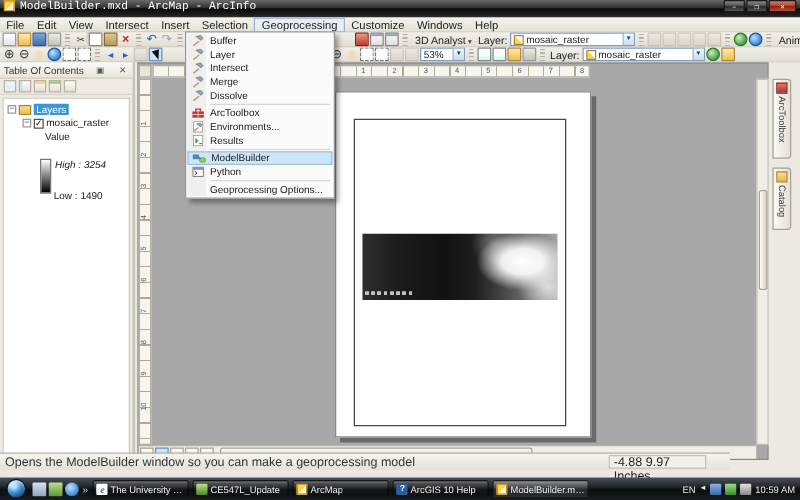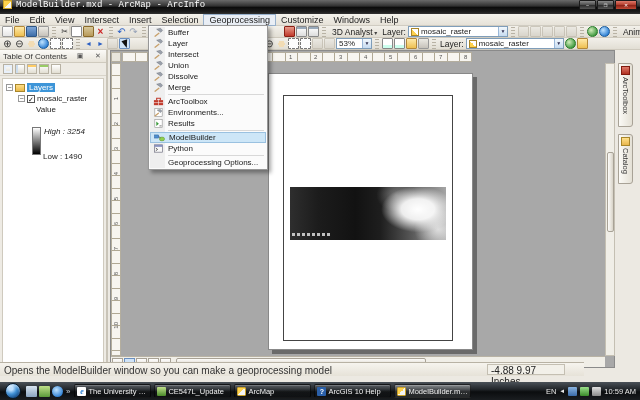--- a/index.html
+++ b/index.html
@@ -411,39 +411,30 @@
       </span>
     <span class="glabel">Intersect</span>
   </div>
   <div class="gpitem">
     <span class="gico">
         <svg viewBox="0 0 12 12">
           <rect x="1" y="7.6" width="6.5" height="1.5" rx=".6" transform="rotate(-38 4.5 8.3)" fill="#c8a06a"></rect>
           <path d="M4 2.4 L8.2 1.4 L10.4 3.6 L8.6 5.8 Z" fill="#9aa0ab" stroke="#6a7078" stroke-width=".5"></path>
         </svg>
       </span>
-    <span class="glabel">Union</span>
+    <span class="glabel">Merge</span>
   </div>
   <div class="gpitem">
     <span class="gico">
         <svg viewBox="0 0 12 12">
           <rect x="1" y="7.6" width="6.5" height="1.5" rx=".6" transform="rotate(-38 4.5 8.3)" fill="#c8a06a"></rect>
           <path d="M4 2.4 L8.2 1.4 L10.4 3.6 L8.6 5.8 Z" fill="#9aa0ab" stroke="#6a7078" stroke-width=".5"></path>
         </svg>
       </span>
     <span class="glabel">Dissolve</span>
-  </div>
-  <div class="gpitem">
-    <span class="gico">
-        <svg viewBox="0 0 12 12">
-          <rect x="1" y="7.6" width="6.5" height="1.5" rx=".6" transform="rotate(-38 4.5 8.3)" fill="#c8a06a"></rect>
-          <path d="M4 2.4 L8.2 1.4 L10.4 3.6 L8.6 5.8 Z" fill="#9aa0ab" stroke="#6a7078" stroke-width=".5"></path>
-        </svg>
-      </span>
-    <span class="glabel">Merge</span>
   </div>
   <div class="gpsep"></div>
   <div class="gpitem">
     <span class="gico">
         <svg viewBox="0 0 12 12">
           <rect x="1" y="4.5" width="10" height="5.5" fill="#c0392b"></rect>
           <path d="M4 4.5 V2.5 H8 V4.5" fill="none" stroke="#c0392b" stroke-width="1.2"></path>
           <line x1="6" y1="4.5" x2="6" y2="10" stroke="#fff" stroke-width=".6"></line>
           <line x1="1" y1="7.2" x2="11" y2="7.2" stroke="#fff" stroke-width=".6"></line>
         </svg>

